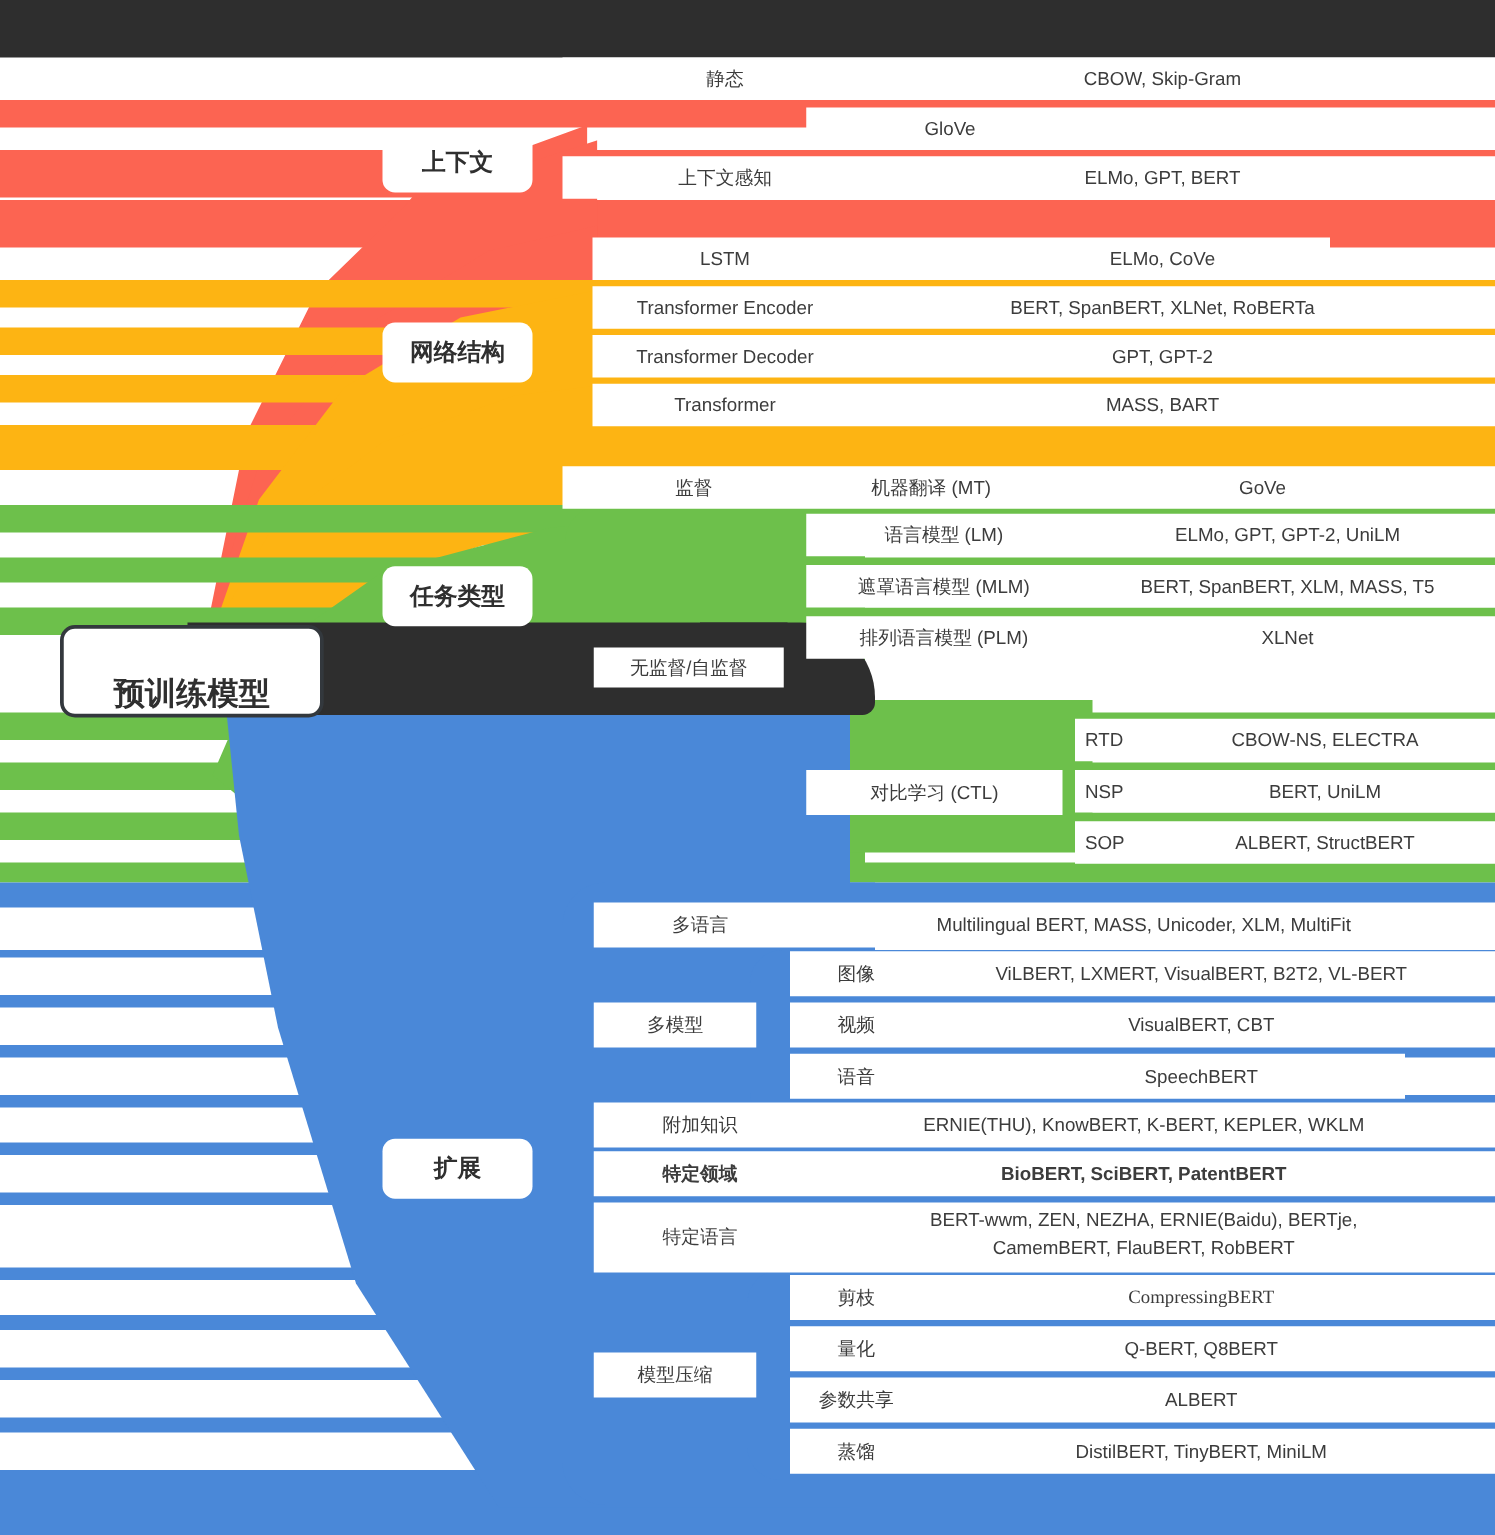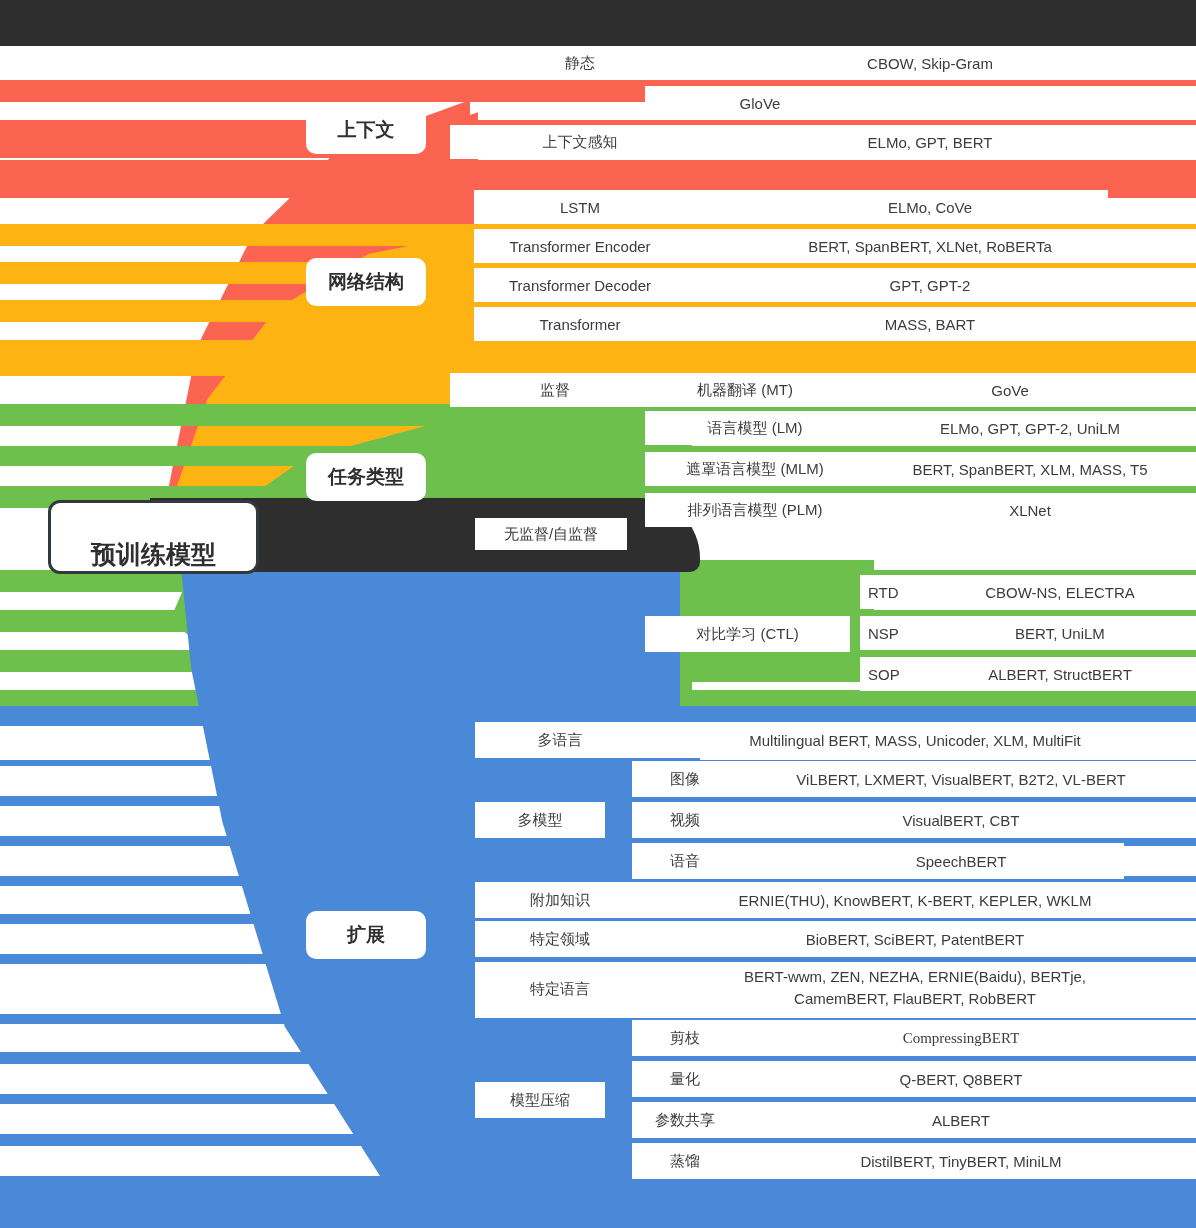--- a/index.html
+++ b/index.html
@@ -111,21 +111,21 @@
 
   <div class="strip" style="top:86px;left:645px;width:551px;height:34px;">
     <span class="c3" style="left:20px;width:190px;">GloVe</span>
   </div>
 
   <div class="strip" style="top:125px;left:450px;width:746px;height:34px;">
     <span class="c1" style="left:40px;width:180px;">上下文感知</span>
     <span class="c3" style="left:230px;width:500px;">ELMo, GPT, BERT</span>
   </div>
 
-  <div class="strip" style="top:190px;left:474px;width:590px;height:34px;padding-left:44px;">
+  <div class="strip" style="top:190px;left:474px;width:590px;height:34px;">
     <span class="c1" style="left:16px;width:180px;">LSTM</span>
     <span class="c3" style="left:206px;width:500px;">ELMo, CoVe</span>
   </div>
 
   <div class="strip" style="top:229px;left:474px;width:722px;height:34px;">
     <span class="c1" style="left:16px;width:180px;">Transformer Encoder</span>
     <span class="c3" style="left:206px;width:500px;">BERT, SpanBERT, XLNet, RoBERTa</span>
   </div>
 
   <div class="strip" style="top:268px;left:474px;width:722px;height:34px;">
@@ -193,21 +193,21 @@
   <div class="strip" style="top:843px;left:632px;width:492px;height:36px;">
     <span class="c2" style="left:8px;width:90px;">语音</span>
     <span class="c3" style="left:104px;width:450px;">SpeechBERT</span>
   </div>
 
   <div class="strip" style="top:882px;left:475px;width:721px;height:36px;">
     <span class="c1" style="left:10px;width:150px;">附加知识</span>
     <span class="c3" style="left:165px;width:550px;">ERNIE(THU), KnowBERT, K-BERT, KEPLER, WKLM</span>
   </div>
 
-  <div class="strip" style="top:921px;left:475px;width:721px;height:36px;">
+  <div class="strip" style="top:921px;left:475px;width:721px;height:36px;font-weight:bold;">
     <span class="c1" style="left:10px;width:150px;">特定领域</span>
     <span class="c3" style="left:165px;width:550px;">BioBERT, SciBERT, PatentBERT</span>
   </div>
 
   <div class="strip" style="top:962px;left:475px;width:721px;height:56px;">
     <span class="c1" style="left:10px;width:150px;top:18px;">特定语言</span>
     <span class="c3" style="left:165px;width:550px;white-space:pre-line;line-height:1.45;top:4px;">BERT-wwm, ZEN, NEZHA, ERNIE(Baidu), BERTje,
 CamemBERT, FlauBERT, RobBERT</span>
   </div>
 

